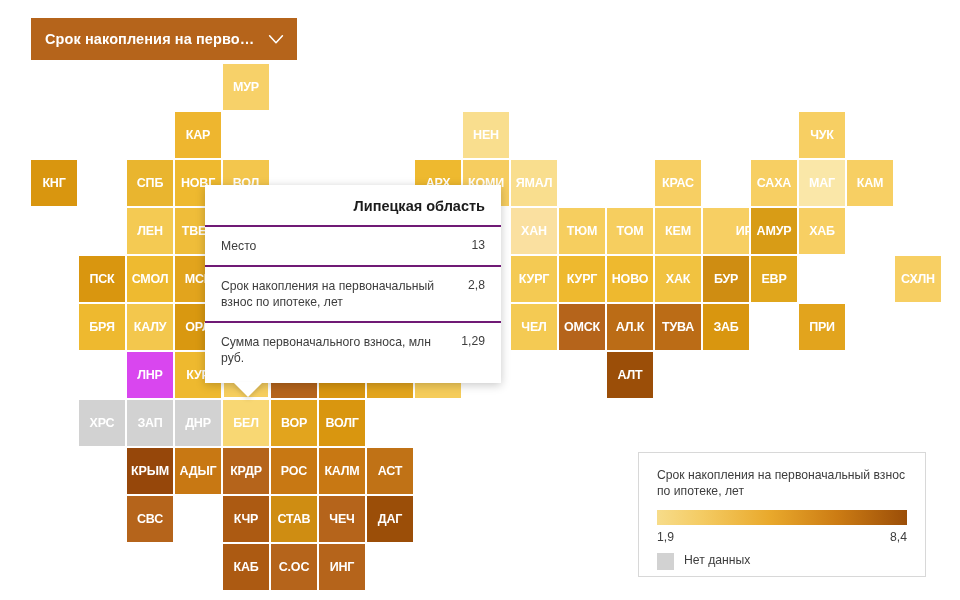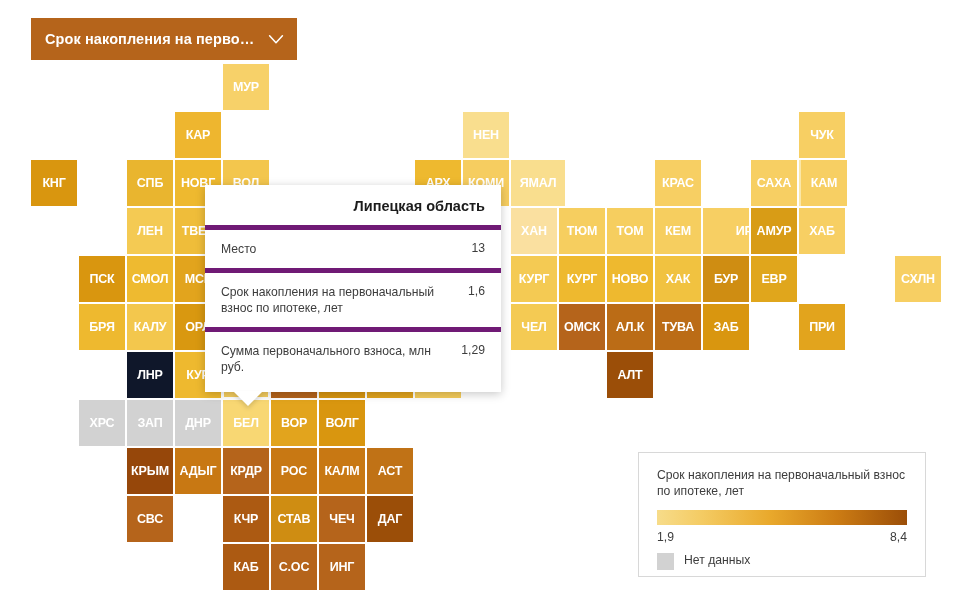--- a/index.html
+++ b/index.html
@@ -62,21 +62,21 @@
     padding: 0 0 6px 0;
     font-size: 12px;
   }
   .tt-title {
     font-size: 14.5px; font-weight: bold; color: #1c1c1c;
     padding: 13px 16px 11px 16px;
     text-align: right;
   }
   .tt-row {
     display: flex; align-items: flex-start;
-    border-top: 5px solid #701a75;
+    border-top: 2px solid #701a75;
     padding: 11px 16px 11px 16px;
     gap: 10px;
   }
   .tt-k { color: #3d3d3d; font-size: 12.2px; line-height: 1.32; flex: 1 1 auto; }
   .tt-v { color: #3d3d3d; font-size: 12.2px; flex: 0 0 auto; text-align: right; }
   .tt-arrow {
     position: absolute; left: 28px; bottom: -14px;
     width: 0; height: 0;
     border-left: 15px solid transparent;
     border-right: 15px solid transparent;
@@ -143,33 +143,33 @@
       </div>
       <div class="tile" style="left: 223px; top: 160px; width: 46px; height: 46px; background: rgb(243, 198, 77);">
         <span>ВОЛ</span>
       </div>
       <div class="tile" style="left: 415px; top: 160px; width: 46px; height: 46px; background: rgb(238, 185, 47);">
         <span>АРХ</span>
       </div>
       <div class="tile" style="left: 463px; top: 160px; width: 46px; height: 46px; background: rgb(246, 205, 96);">
         <span>КОМИ</span>
       </div>
-      <div class="tile" style="left: 511px; top: 160px; width: 54px; height: 46px; background: rgb(249, 222, 142);">
+      <div class="tile" style="left: 511px; top: 160px; width: 46px; height: 46px; background: rgb(249, 222, 142);">
         <span>ЯМАЛ</span>
       </div>
       <div class="tile" style="left: 655px; top: 160px; width: 46px; height: 46px; background: rgb(247, 207, 99);">
         <span>КРАС</span>
       </div>
       <div class="tile" style="left: 751px; top: 160px; width: 46px; height: 46px; background: rgb(247, 207, 99);">
         <span>САХА</span>
       </div>
       <div class="tile" style="left: 799px; top: 160px; width: 46px; height: 46px; background: rgb(250, 231, 168);">
         <span>МАГ</span>
       </div>
-      <div class="tile" style="left: 801px; top: 160px; width: 46px; height: 46px; background: rgb(247, 207, 99);">
+      <div class="tile" style="left: 847px; top: 160px; width: 46px; height: 46px; background: rgb(247, 207, 99);">
         <span>КАМ</span>
       </div>
       <div class="tile" style="left: 127px; top: 208px; width: 46px; height: 46px; background: rgb(244, 202, 83);">
         <span>ЛЕН</span>
       </div>
       <div class="tile" style="left: 175px; top: 208px; width: 46px; height: 46px; background: rgb(239, 189, 58);">
         <span>ТВЕР</span>
       </div>
       <div class="tile" style="left: 223px; top: 208px; width: 46px; height: 46px; background: rgb(238, 185, 47);">
         <span>ВОЛ</span>
@@ -245,21 +245,21 @@
       </div>
       <div class="tile" style="left: 655px; top: 304px; width: 46px; height: 46px; background: rgb(187, 108, 22);">
         <span>ТУВА</span>
       </div>
       <div class="tile" style="left: 703px; top: 304px; width: 46px; height: 46px; background: rgb(217, 150, 15);">
         <span>ЗАБ</span>
       </div>
       <div class="tile" style="left: 799px; top: 304px; width: 46px; height: 46px; background: rgb(226, 164, 29);">
         <span>ПРИ</span>
       </div>
-      <div class="tile nodata" style="left: 127px; top: 352px; width: 46px; height: 46px; background: #0f172a;">
+      <div class="tile nodata" style="left: 127px; top: 352px; width: 46px; height: 46px; background: #d946ef;">
         <span>ЛНР</span>
       </div>
       <div class="tile" style="left: 175px; top: 352px; width: 46px; height: 46px; background: rgb(238, 185, 47);">
         <span>КУР</span>
       </div>
       <div class="tile sel" style="left: 223px; top: 352px; width: 46px; height: 46px; background: rgb(246, 206, 95);">
         <span>ЛИП</span>
       </div>
       <div class="tile" style="left: 271px; top: 352px; width: 46px; height: 46px; background: rgb(181, 100, 27);">
         <span>ТАМ</span>
@@ -339,21 +339,21 @@
     </div>
 
   <div class="tooltip">
     <div class="tt-title">Липецкая область</div>
     <div class="tt-row">
       <span class="tt-k">Место</span>
       <span class="tt-v">13</span>
     </div>
     <div class="tt-row">
       <span class="tt-k">Срок накопления на первоначальный взнос по ипотеке, лет</span>
-      <span class="tt-v">1,6</span>
+      <span class="tt-v">2,8</span>
     </div>
     <div class="tt-row">
       <span class="tt-k">Сумма первоначального взноса, млн руб.</span>
       <span class="tt-v">1,29</span>
     </div>
     <div class="tt-arrow"></div>
   </div>
 
   <div class="legend">
     <div class="legend-title">Срок накопления на первоначальный взнос по ипотеке, лет</div>

